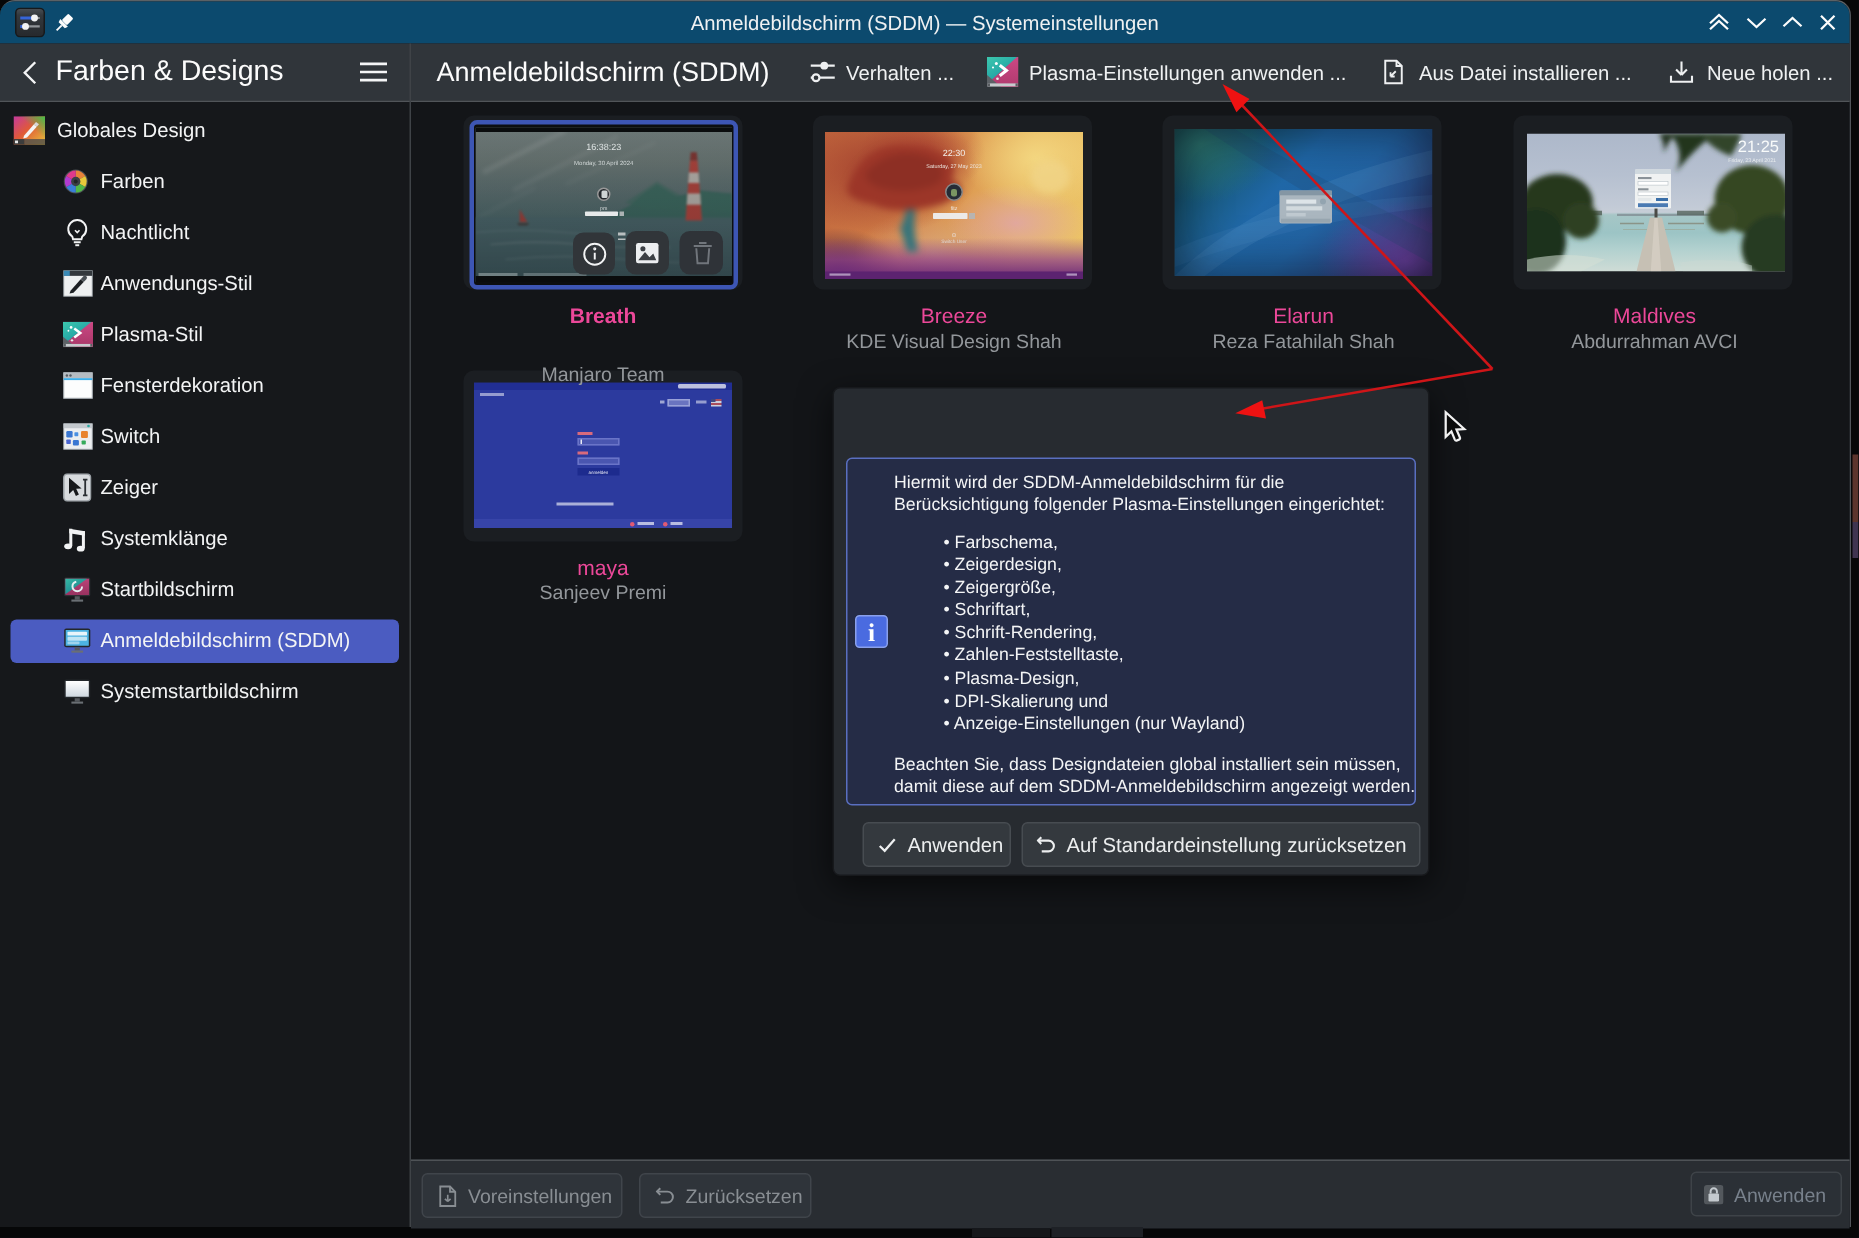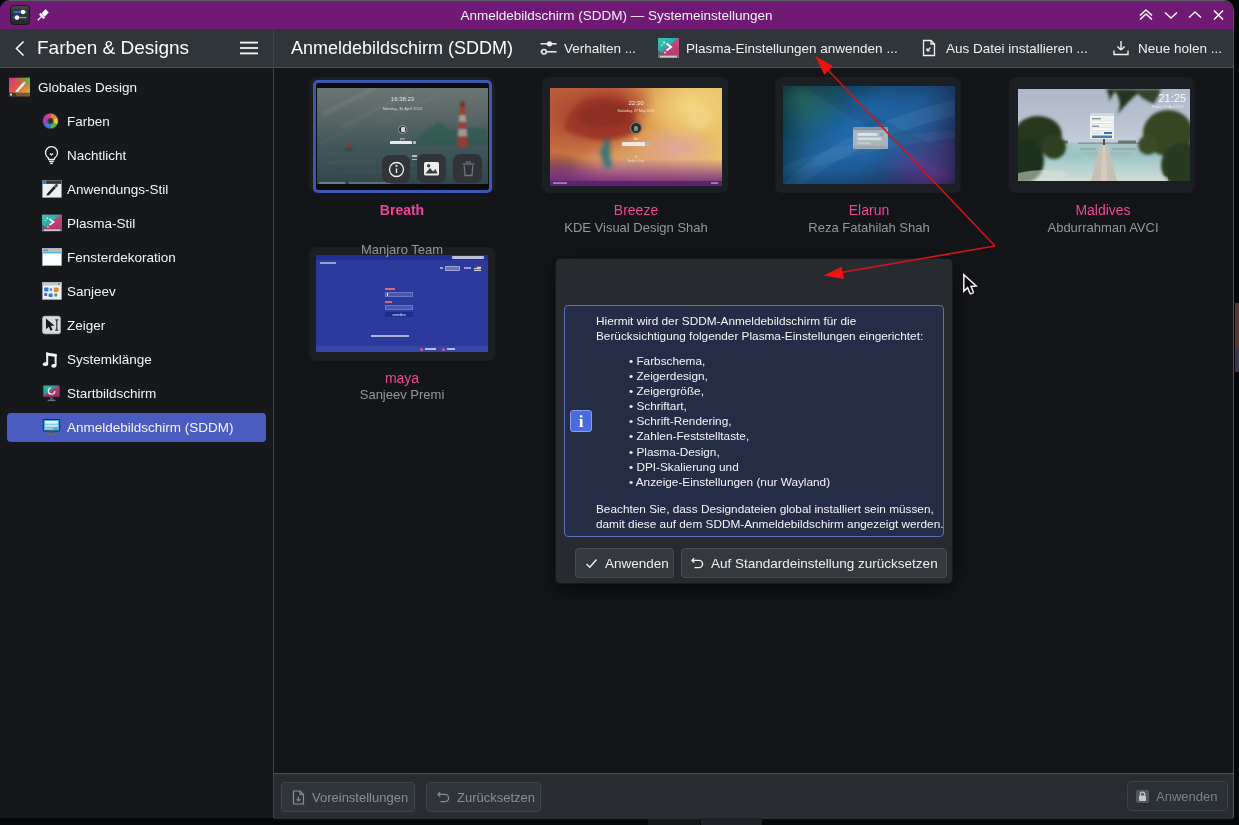--- a/index.html
+++ b/index.html
@@ -4,21 +4,21 @@
 <style>
   * { margin:0; padding:0; box-sizing:border-box; }
   html,body { width:1239px; height:825px; background:#060708; overflow:hidden; }
   body { font-family:"Liberation Sans", sans-serif; position:relative; }
   .abs { position:absolute; }
   
   #win { position:absolute; left:0; top:0; width:1234px; height:818px;
          background:#131518; border-radius:10px 10px 0 0;
          border-top:1px solid #5c6165; border-right:1px solid #505459; }
   #titlebar { position:absolute; left:0; top:0; width:1233px; height:28px;
-              background:#701a75; border-radius:9px 9px 0 0; }
+              background:#0c4a6e; border-radius:9px 9px 0 0; }
   #header { position:absolute; left:0; top:28px; width:1233px; height:38px; background:#30353a; }
   #headsep { position:absolute; left:0; top:66px; width:1233px; height:1.2px; background:#515559; }
   #sidebar { position:absolute; left:0; top:67px; width:273px; height:750px; background:#16181b; }
   #vsep { position:absolute; left:273px; top:28px; width:1px; height:789px; background:#3f4347; }
   #content { position:absolute; left:274px; top:67px; width:959px; height:705px; background:#131518; }
   #bottombar { position:absolute; left:274px; top:772px; width:959px; height:46px;
                background:#292d32; border-top:1px solid #4e5256; }
   .ttxt { color:#eff1f2; font-size:13.5px; }
   
   .sitem { position:absolute; left:0; width:273px; height:34px; color:#f3f4f5; font-size:13.5px; }
@@ -148,21 +148,21 @@
         <rect x="0.5" y="0.5" width="19" height="17" fill="#eceef0" stroke="#a8aeb4" stroke-width="0.6"></rect>
         <rect x="0.5" y="0.5" width="19" height="3" fill="#c3c8cd"></rect>
         <circle cx="17" cy="2" r="0.9" fill="#2aa9a2"></circle>
         <rect x="2.2" y="5.4" width="4.2" height="4.2" rx="0.8" fill="#3a77d2"></rect>
         <rect x="7.6" y="6.2" width="2.6" height="2.6" rx="0.5" fill="#4a90e2"></rect>
         <rect x="12" y="5.4" width="4.6" height="4.6" rx="0.8" fill="#e8832e"></rect>
         <rect x="2.2" y="11" width="3" height="3" rx="0.5" fill="#4a66d2"></rect>
         <rect x="6.6" y="11.4" width="4" height="3.6" rx="0.7" fill="#3a77d2"></rect>
         <rect x="12.4" y="11.6" width="2.8" height="2.8" rx="0.5" fill="#35aa5a"></rect>
       </svg>
-      <span class="lbl" style="left:67px">Sanjeev</span>
+      <span class="lbl" style="left:67px">Switch</span>
     </div>
     <div class="sitem" style="top:240px;">
       <svg class="ic" style="left:42px" width="19" height="19" viewBox="0 0 19 19">
         <rect x="0.5" y="0.5" width="18" height="18" rx="2.5" fill="#d8dbde" stroke="#9aa0a5"></rect>
         <path d="M4 3 L4 13.8 L6.8 11.2 L8.6 15.2 L10.6 14.2 L8.8 10.4 L12.4 10.1 Z" fill="#17191b"></path>
         <path d="M13.3 4.3 h3 M14.8 4.3 v10.4 M13.3 14.7 h3" stroke="#2a2e32" stroke-width="1.2" fill="none"></path>
       </svg>
       <span class="lbl" style="left:67px">Zeiger</span>
     </div>
     <div class="sitem" style="top:274px;">
@@ -201,20 +201,35 @@
       <svg class="ic" style="left:42px" width="19" height="19" viewBox="0 0 19 19">
         <rect x="0.8" y="1.5" width="17.4" height="12.5" rx="1.4" fill="#23272b"></rect>
         <rect x="1.8" y="2.5" width="15.4" height="10.5" fill="#4db3e2"></rect>
         <rect x="3" y="3.6" width="13" height="2.6" rx="0.6" fill="#e8f4fa"></rect>
         <rect x="3" y="7" width="13" height="2.6" rx="0.6" fill="#bfe4f4"></rect>
         <rect x="3" y="10.2" width="8" height="1.8" rx="0.6" fill="#9fd4ec"></rect>
         <rect x="7.8" y="14" width="3.4" height="2.2" fill="#55595e"></rect>
         <rect x="5.6" y="16.2" width="7.8" height="1.4" fill="#6a6f74"></rect>
       </svg>
       <span class="lbl" style="left:67px">Anmeldebildschirm (SDDM)</span>
+    </div>
+    <div class="sitem" style="top:376px;">
+      <svg class="ic" style="left:42px" width="19" height="19" viewBox="0 0 19 19">
+        <defs>
+            <linearGradient id="ssb" x1="0" y1="0" x2="0" y2="1">
+              <stop offset="0" stop-color="#ffffff"></stop>
+              <stop offset="1" stop-color="#cfd8e0"></stop>
+            </linearGradient>
+          </defs>
+        <rect x="0.8" y="1.5" width="17.4" height="12.5" rx="1.4" fill="#23272b"></rect>
+        <rect x="1.8" y="2.5" width="15.4" height="10.5" fill="url(#ssb)"></rect>
+        <rect x="7.8" y="14" width="3.4" height="2.2" fill="#55595e"></rect>
+        <rect x="5.6" y="16.2" width="7.8" height="1.4" fill="#6a6f74"></rect>
+      </svg>
+      <span class="lbl" style="left:67px">Systemstartbildschirm</span>
     </div>
   </div>
   <div id="content"></div>
   <div id="titlebar">
     <svg class="abs" style="left:10px;top:4px" width="20" height="20" viewBox="0 0 20 20">
       <defs>
           <linearGradient id="appbg" x1="0" y1="0" x2="0" y2="1">
         <stop offset="0" stop-color="#4a4f54"></stop>
             <stop offset="0.25" stop-color="#33383d"></stop>
             <stop offset="1" stop-color="#26292d"></stop>

